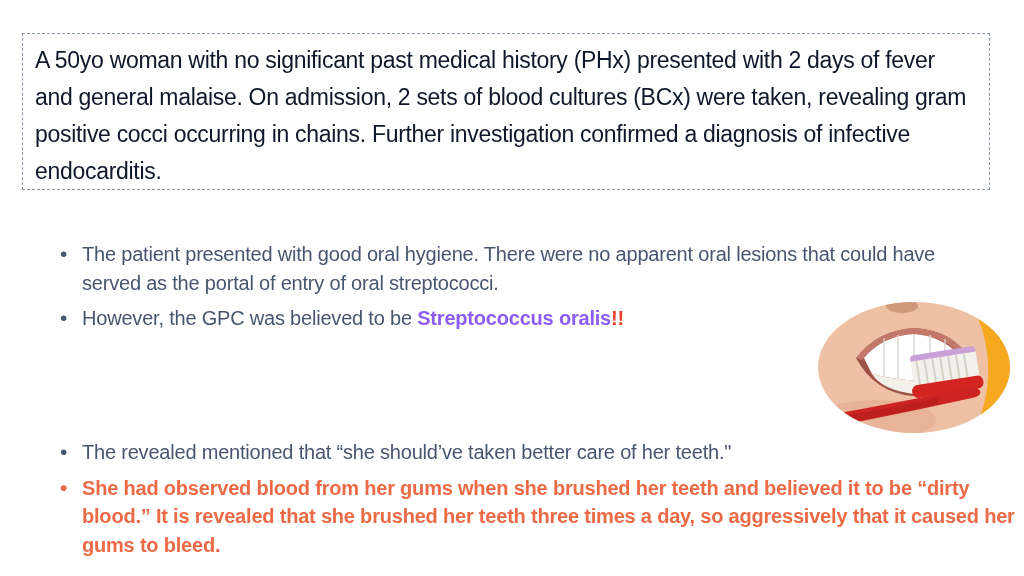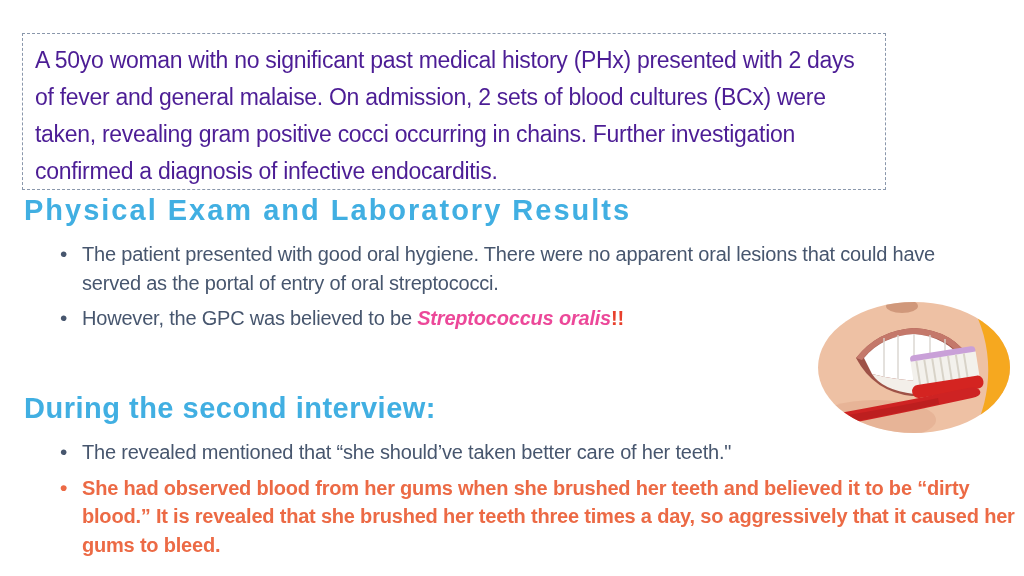--- a/index.html
+++ b/index.html
@@ -2,23 +2,23 @@
 <html><head>
 <meta charset="utf-8">
 <style>
   html,body{margin:0;padding:0;background:#fff;}
   .slide{
     position:relative;width:1024px;height:576px;background:#ffffff;
     overflow:hidden;font-family:"Liberation Sans",sans-serif;
   }
   
   .case-box{
-    position:absolute;left:22px;top:33px;width:864px;height:157px;
+    position:absolute;left:22px;top:33px;width:968px;height:157px;
     box-sizing:border-box;border:1px dashed #8a97ab;
-    padding:8px 12px;color:#4c1d95;font-size:23px;line-height:37px;
+    padding:8px 12px;color:#0f172a;font-size:23px;line-height:37px;
     letter-spacing:-0.3px;
   }
   
   .heading{
     position:absolute;left:24px;color:#41afe2;font-weight:bold;
     font-size:29px;white-space:nowrap;
   }
   .h-exam{top:194px;letter-spacing:2px;}
   .h-interview{top:392px;letter-spacing:0.5px;}
   
@@ -27,37 +27,36 @@
   .list-interview{top:438px;width:958px;}
   .bullet-row{display:flex;align-items:flex-start;margin-bottom:7px;}
   .dot{
     flex:0 0 22px;font-size:21px;line-height:28px;color:#47566e;
   }
   .txt{
     flex:1;font-size:20px;line-height:28.5px;color:#47566e;
     letter-spacing:-0.2px;
   }
   .orange .dot,.orange .txt{color:#ec6a45;font-weight:bold;}
-  .species{color:#ec4899;font-weight:bold;font-style:italic;}
+  .species{color:#8b5cf6;font-weight:bold;}
   .exclaim{color:#e8402c;font-weight:bold;}
   
   .photo{
     position:absolute;left:818px;top:302px;width:192px;height:131px;
   }
 </style>
 </head>
 <body>
 
 <div class="slide">
 
   <div class="case-box">
     <span>A 50yo woman with no significant past medical history (PHx) presented with 2 days of fever and general malaise. On admission, 2 sets of blood cultures (BCx) were taken, revealing gram positive cocci occurring in chains. Further investigation confirmed a diagnosis of infective endocarditis.</span>
   </div>
 
-  <div class="heading h-exam">Physical Exam and Laboratory Results</div>
 
   <div class="list list-exam">
     <div class="bullet-row">
       <span class="dot">•</span>
       <span class="txt">The patient presented with good oral hygiene. There were no apparent oral lesions that could have served as the portal of entry of oral streptococci.</span>
     </div>
     <div class="bullet-row">
       <span class="dot">•</span>
       <span class="txt"><span>However, the GPC was believed to be </span><span class="species">Streptococcus oralis</span><span class="exclaim">!!</span></span>
     </div>
@@ -99,21 +98,20 @@
             <line x1="150" y1="55" x2="150" y2="80"></line>
           </g>
           <rect x="93" y="79" width="72" height="13" rx="6" fill="#d42421"></rect>
         </g>
         <path d="M-6,116 Q50,106 96,97 L150,86 Q160,84 162,89 Q164,94 154,96 L98,108 Q50,118 -2,128 Z" fill="#ce2323"></path>
         <path d="M-6,119 Q50,110 96,101 L120,96 L121,102 L98,107 Q50,117 -2,127 Z" fill="#a81b1a" opacity="0.45"></path>
       </g>
     </svg>
   </div>
 
-  <div class="heading h-interview">During the second interview:</div>
 
   <div class="list list-interview">
     <div class="bullet-row">
       <span class="dot">•</span>
       <span class="txt">The revealed mentioned that “she should’ve taken better care of her teeth."</span>
     </div>
     <div class="bullet-row orange">
       <span class="dot">•</span>
       <span class="txt">She had observed blood from her gums when she brushed her teeth and believed it to be “dirty blood.” It is revealed that she brushed her teeth three times a day, so aggressively that it caused her gums to bleed.</span>
     </div>

